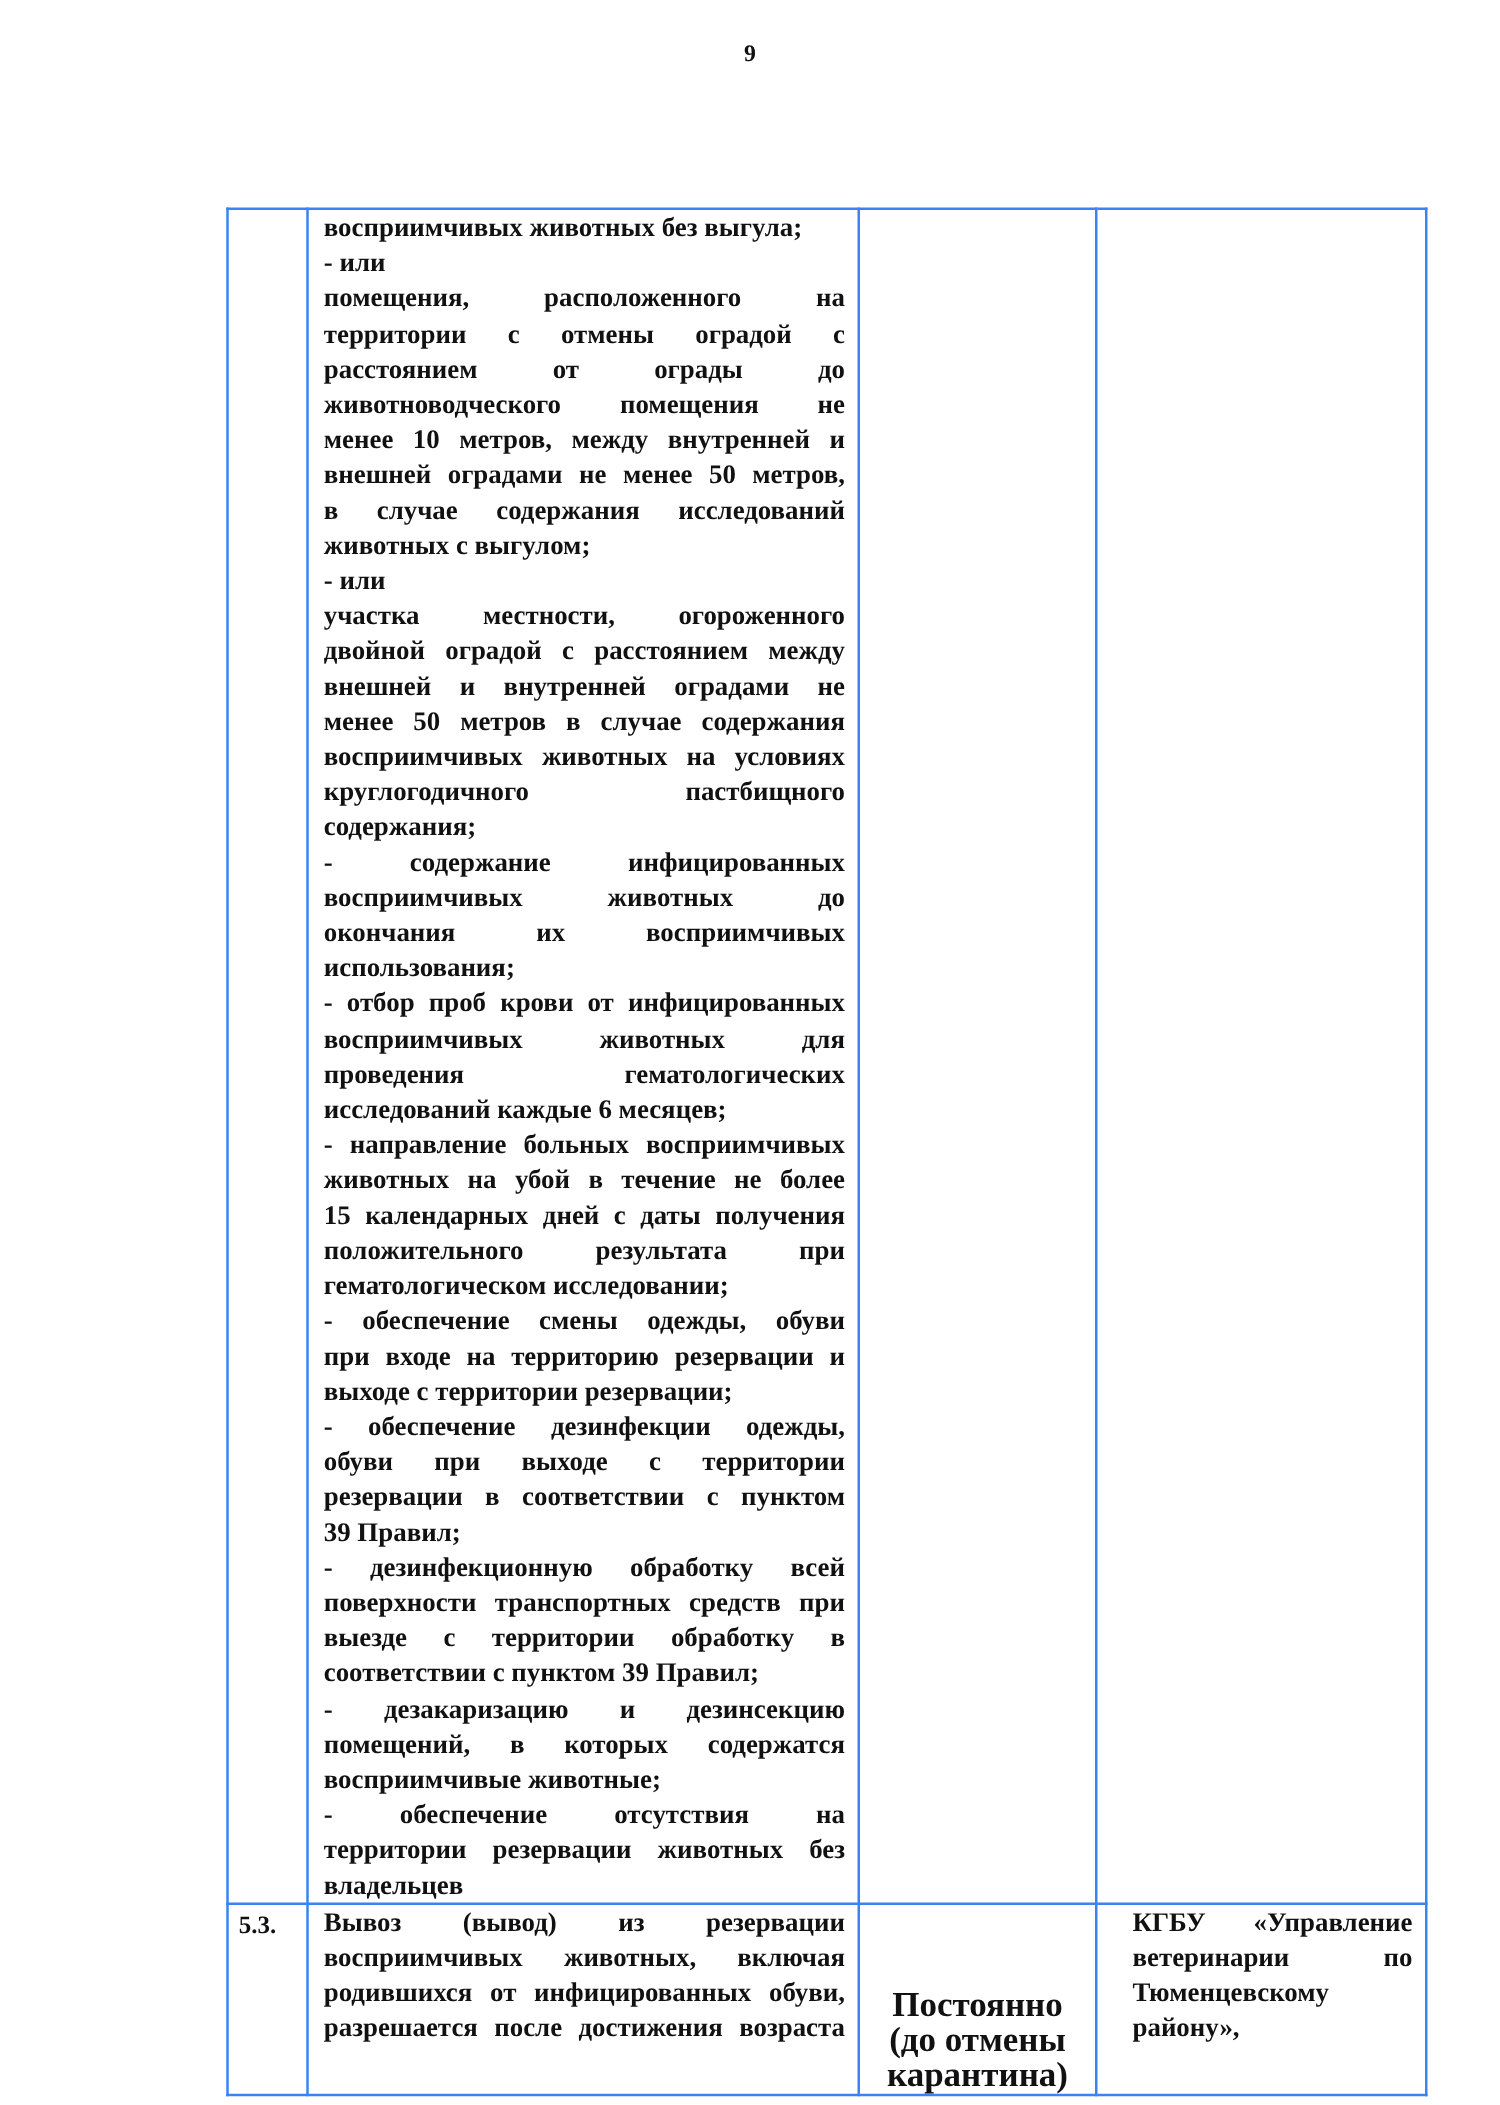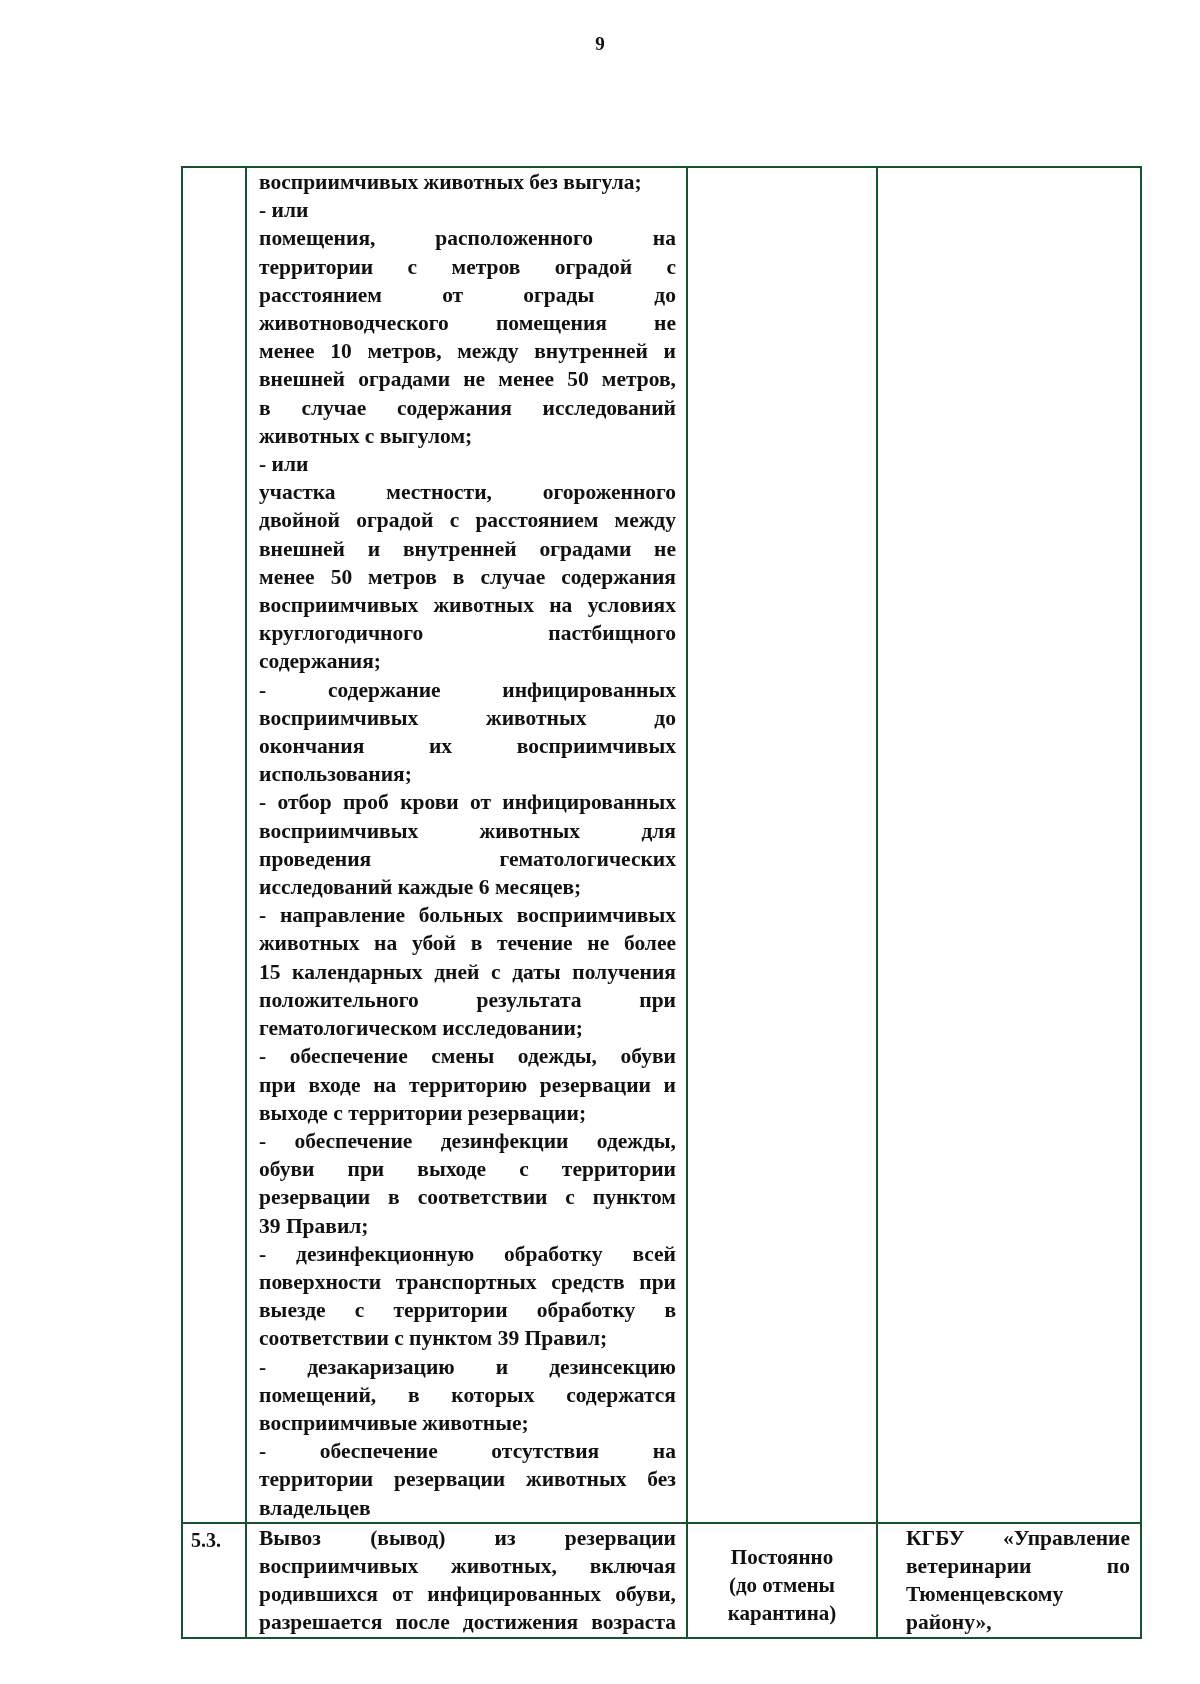--- a/index.html
+++ b/index.html
@@ -2,28 +2,28 @@
 <html><head>
 <meta charset="utf-8">
 <style>
   html, body { margin:0; padding:0; background:#ffffff; }
   body { width:1200px; height:1684px; position:relative; overflow:hidden;
          font-family:"Liberation Serif","DejaVu Serif",serif; color:#111; }
   .page-num { position:absolute; top:33px; left:0; width:1200px; text-align:center;
               font-size:19px; font-weight:bold; }
   table.main { position:absolute; left:181px; top:166px; border-collapse:collapse;
                width:959px; table-layout:fixed; }
-  table.main td { border:2px solid #14532d; vertical-align:top; padding:0; }
+  table.main td { border:2px solid #3b82f6; vertical-align:top; padding:0; }
   col.c1 { width:64px; } col.c2 { width:441px; } col.c3 { width:190px; } col.c4 { width:264px; }
   .cell-text { font-size:21.5px; line-height:28.2px; font-weight:bold; text-align:justify;
                padding:0 10px 0 12px; }
   .line { display:block; text-align:justify; text-align-last:justify; white-space:nowrap; }
   .line.left { text-align-last:left; }
   .num { font-size:20px; font-weight:bold; padding:2px 0 0 8px; line-height:28px; }
-  .center { text-align:center; font-size:21px; font-weight:bold; line-height:28px; padding-top:19px; }
+  .center { text-align:center; font-size:28px; font-weight:bold; line-height:28px; padding-top:19px;margin-top:48px; }
   .row1 td { height:1352px; }
   .row2 td { height:108px; }
   .c4text { padding:0 10px 0 28px; }
 </style>
 </head>
 <body>
 
 <div class="page-num">9</div>
 
 <table class="main">
@@ -36,21 +36,21 @@
   <tbody>
       <tr class="row1">
     <td>
           <div class="num"></div>
         </td>
     <td>
           <div class="cell-text" id="r0text">
             <span class="line left">восприимчивых животных без выгула;</span>
             <span class="line left">- или</span>
             <span class="line">помещения, расположенного на</span>
-            <span class="line">территории с метров оградой с</span>
+            <span class="line">территории с отмены оградой с</span>
             <span class="line">расстоянием от ограды до</span>
             <span class="line">животноводческого помещения не</span>
             <span class="line">менее 10 метров, между внутренней и</span>
             <span class="line">внешней оградами не менее 50 метров,</span>
             <span class="line">в случае содержания исследований</span>
             <span class="line left">животных с выгулом;</span>
             <span class="line left">- или</span>
             <span class="line">участка местности, огороженного</span>
             <span class="line">двойной оградой с расстоянием между</span>
             <span class="line">внешней и внутренней оградами не</span>

